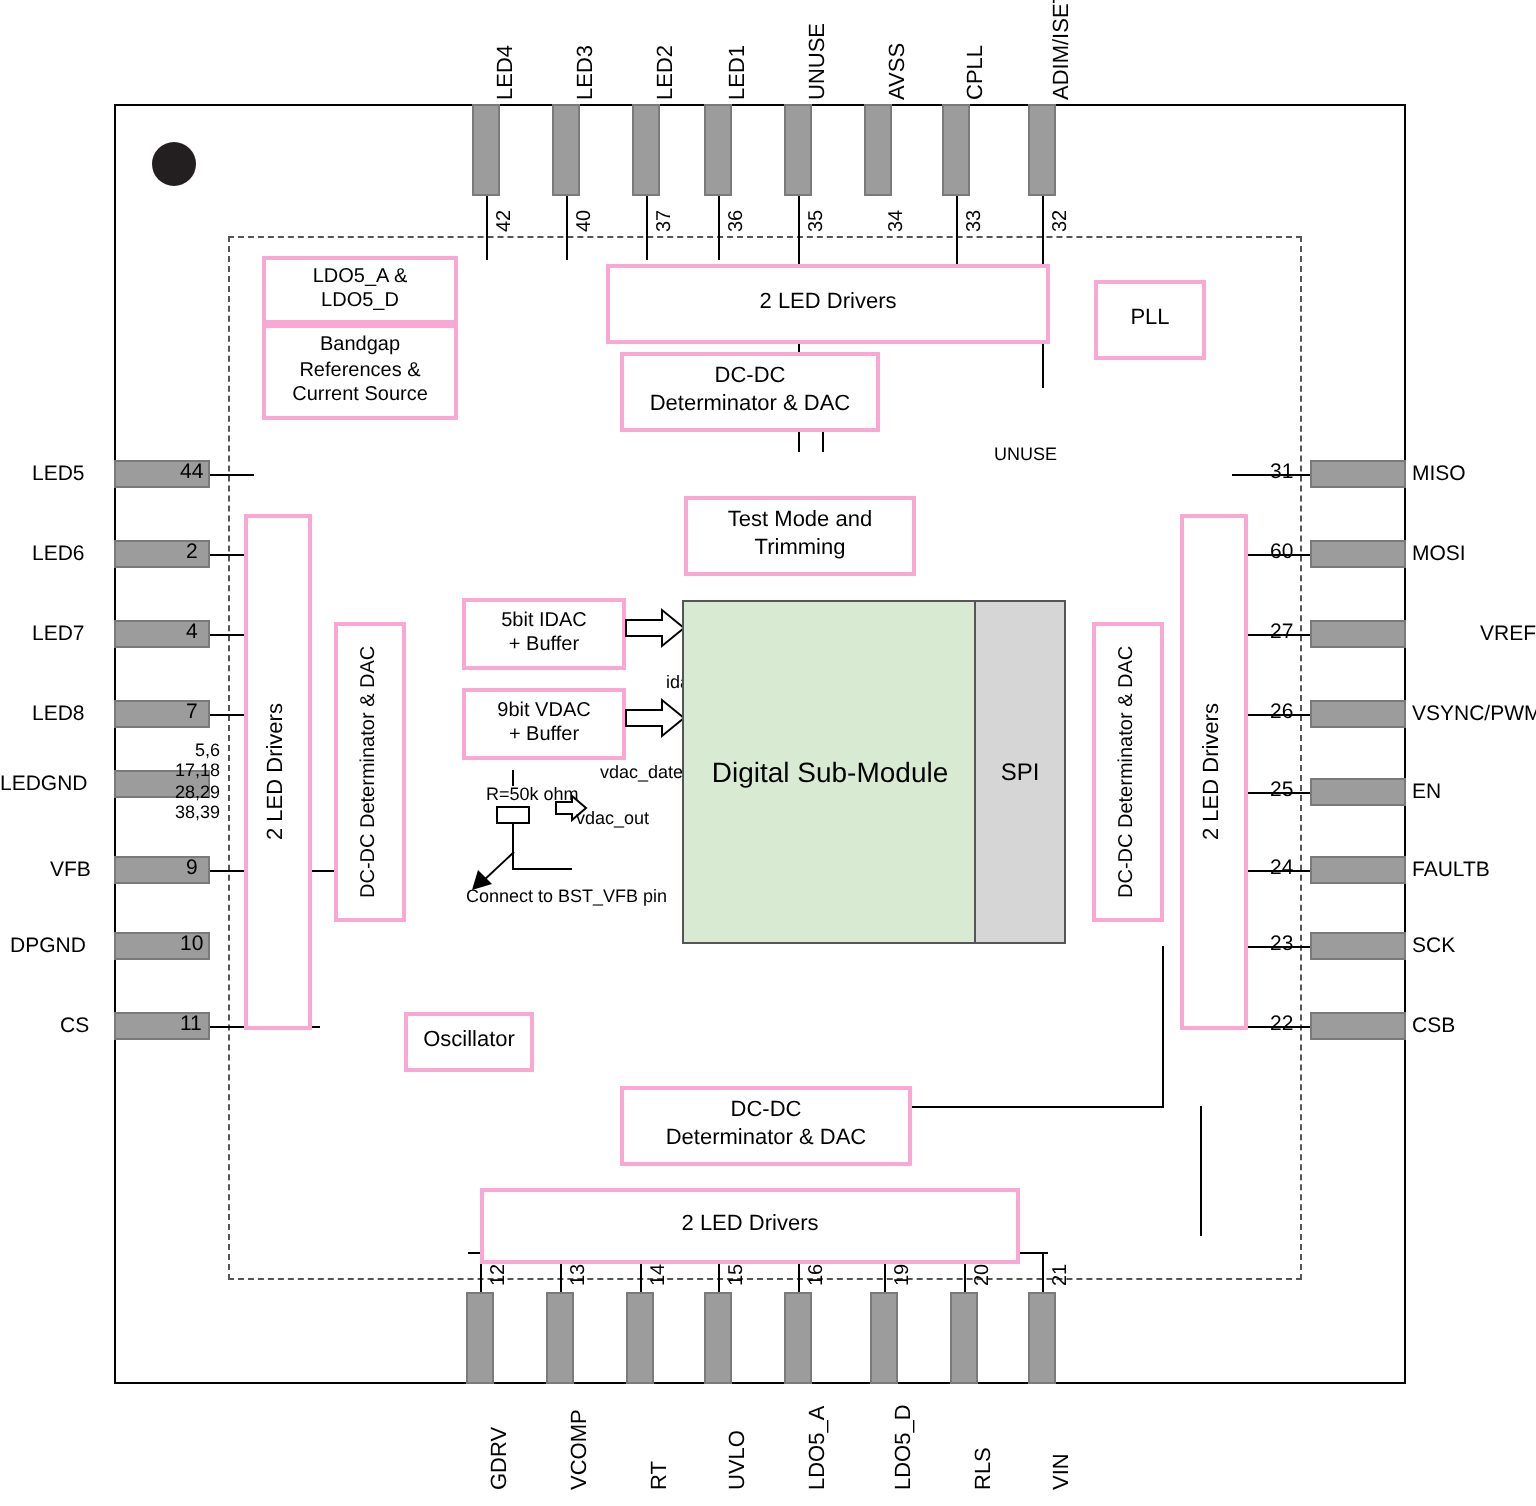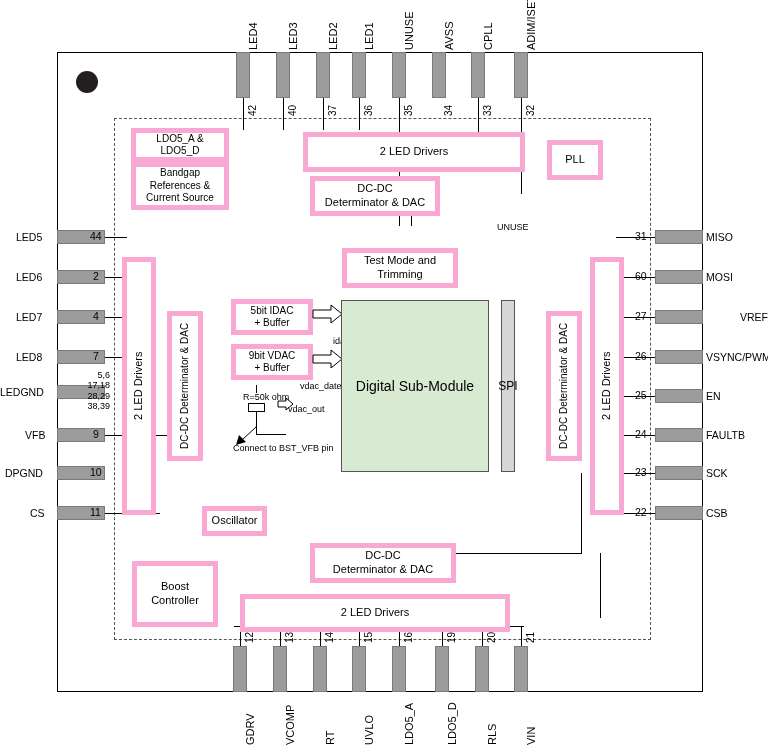--- a/index.html
+++ b/index.html
@@ -56,21 +56,21 @@
     white-space: nowrap;
     transform-origin: 0 0;
   }
   .rot {
     transform: rotate(-90deg);
     transform-origin: 0 0;
   }
 
   
   .blk {
-    border: 5px solid #f9a8d4;
+    border: 2px solid #f9a8d4;
     background: #ffffff;
     display: flex;
     align-items: center;
     justify-content: center;
     text-align: center;
     font-size: 11px;
     line-height: 1.25;
     color: #000;
     padding: 2px;
   }
@@ -329,34 +329,32 @@
     <polygon points="0,3 8,3 8,0 15,6 8,12 8,9 0,9" fill="#ffffff" stroke="#000" stroke-width="1"></polygon>
   </svg>
   <div class="abs note" style="left:288px; top:404px;">vdac_out</div>
   <svg class="arrow" style="left:236px; top:424px;" width="22" height="22">
     <line x1="21" y1="2" x2="5" y2="17" stroke="#000" stroke-width="1"></line>
     <polygon points="0,21 3,11 10,18" fill="#000"></polygon>
   </svg>
   <div class="abs note" style="left:233px; top:443px;">Connect to BST_VFB pin</div>
 
   <div class="abs digital" style="left:341px; top:300px; width:148px; height:172px;">Digital Sub-Module</div>
-  <div class="abs spi" style="left:501px; top:300px; width:14px; height:172px;">SPI</div>
+  <div class="abs spi" style="left:487px; top:300px; width:46px; height:172px;">SPI</div>
 
   <div class="abs blk vert" style="left:122px; top:257px; width:34px; height:258px;">2 LED Drivers</div>
   <div class="abs blk vert small" style="left:167px; top:311px; width:36px; height:150px;">DC-DC
 Determinator &amp; DAC</div>
 
   <div class="abs blk vert small" style="left:546px; top:311px; width:36px; height:150px;">DC-DC
 Determinator &amp; DAC</div>
   <div class="abs blk vert" style="left:590px; top:257px; width:34px; height:258px;">2 LED Drivers</div>
 
   <div class="abs blk" style="left:202px; top:506px; width:65px; height:30px;">Oscillator</div>
 
-  <div class="abs blk" style="left:132px; top:561px; width:86px; height:66px; white-space:pre-line;">Boost
-Controller</div>
 
   <div class="abs blk" style="left:310px; top:543px; width:146px; height:40px; white-space:pre-line;">DC-DC
 Determinator &amp; DAC</div>
 
   <div class="abs blk" style="left:240px; top:594px; width:270px; height:38px;">2 LED Drivers</div>
 
 
 </div>
 
 </body></html>

